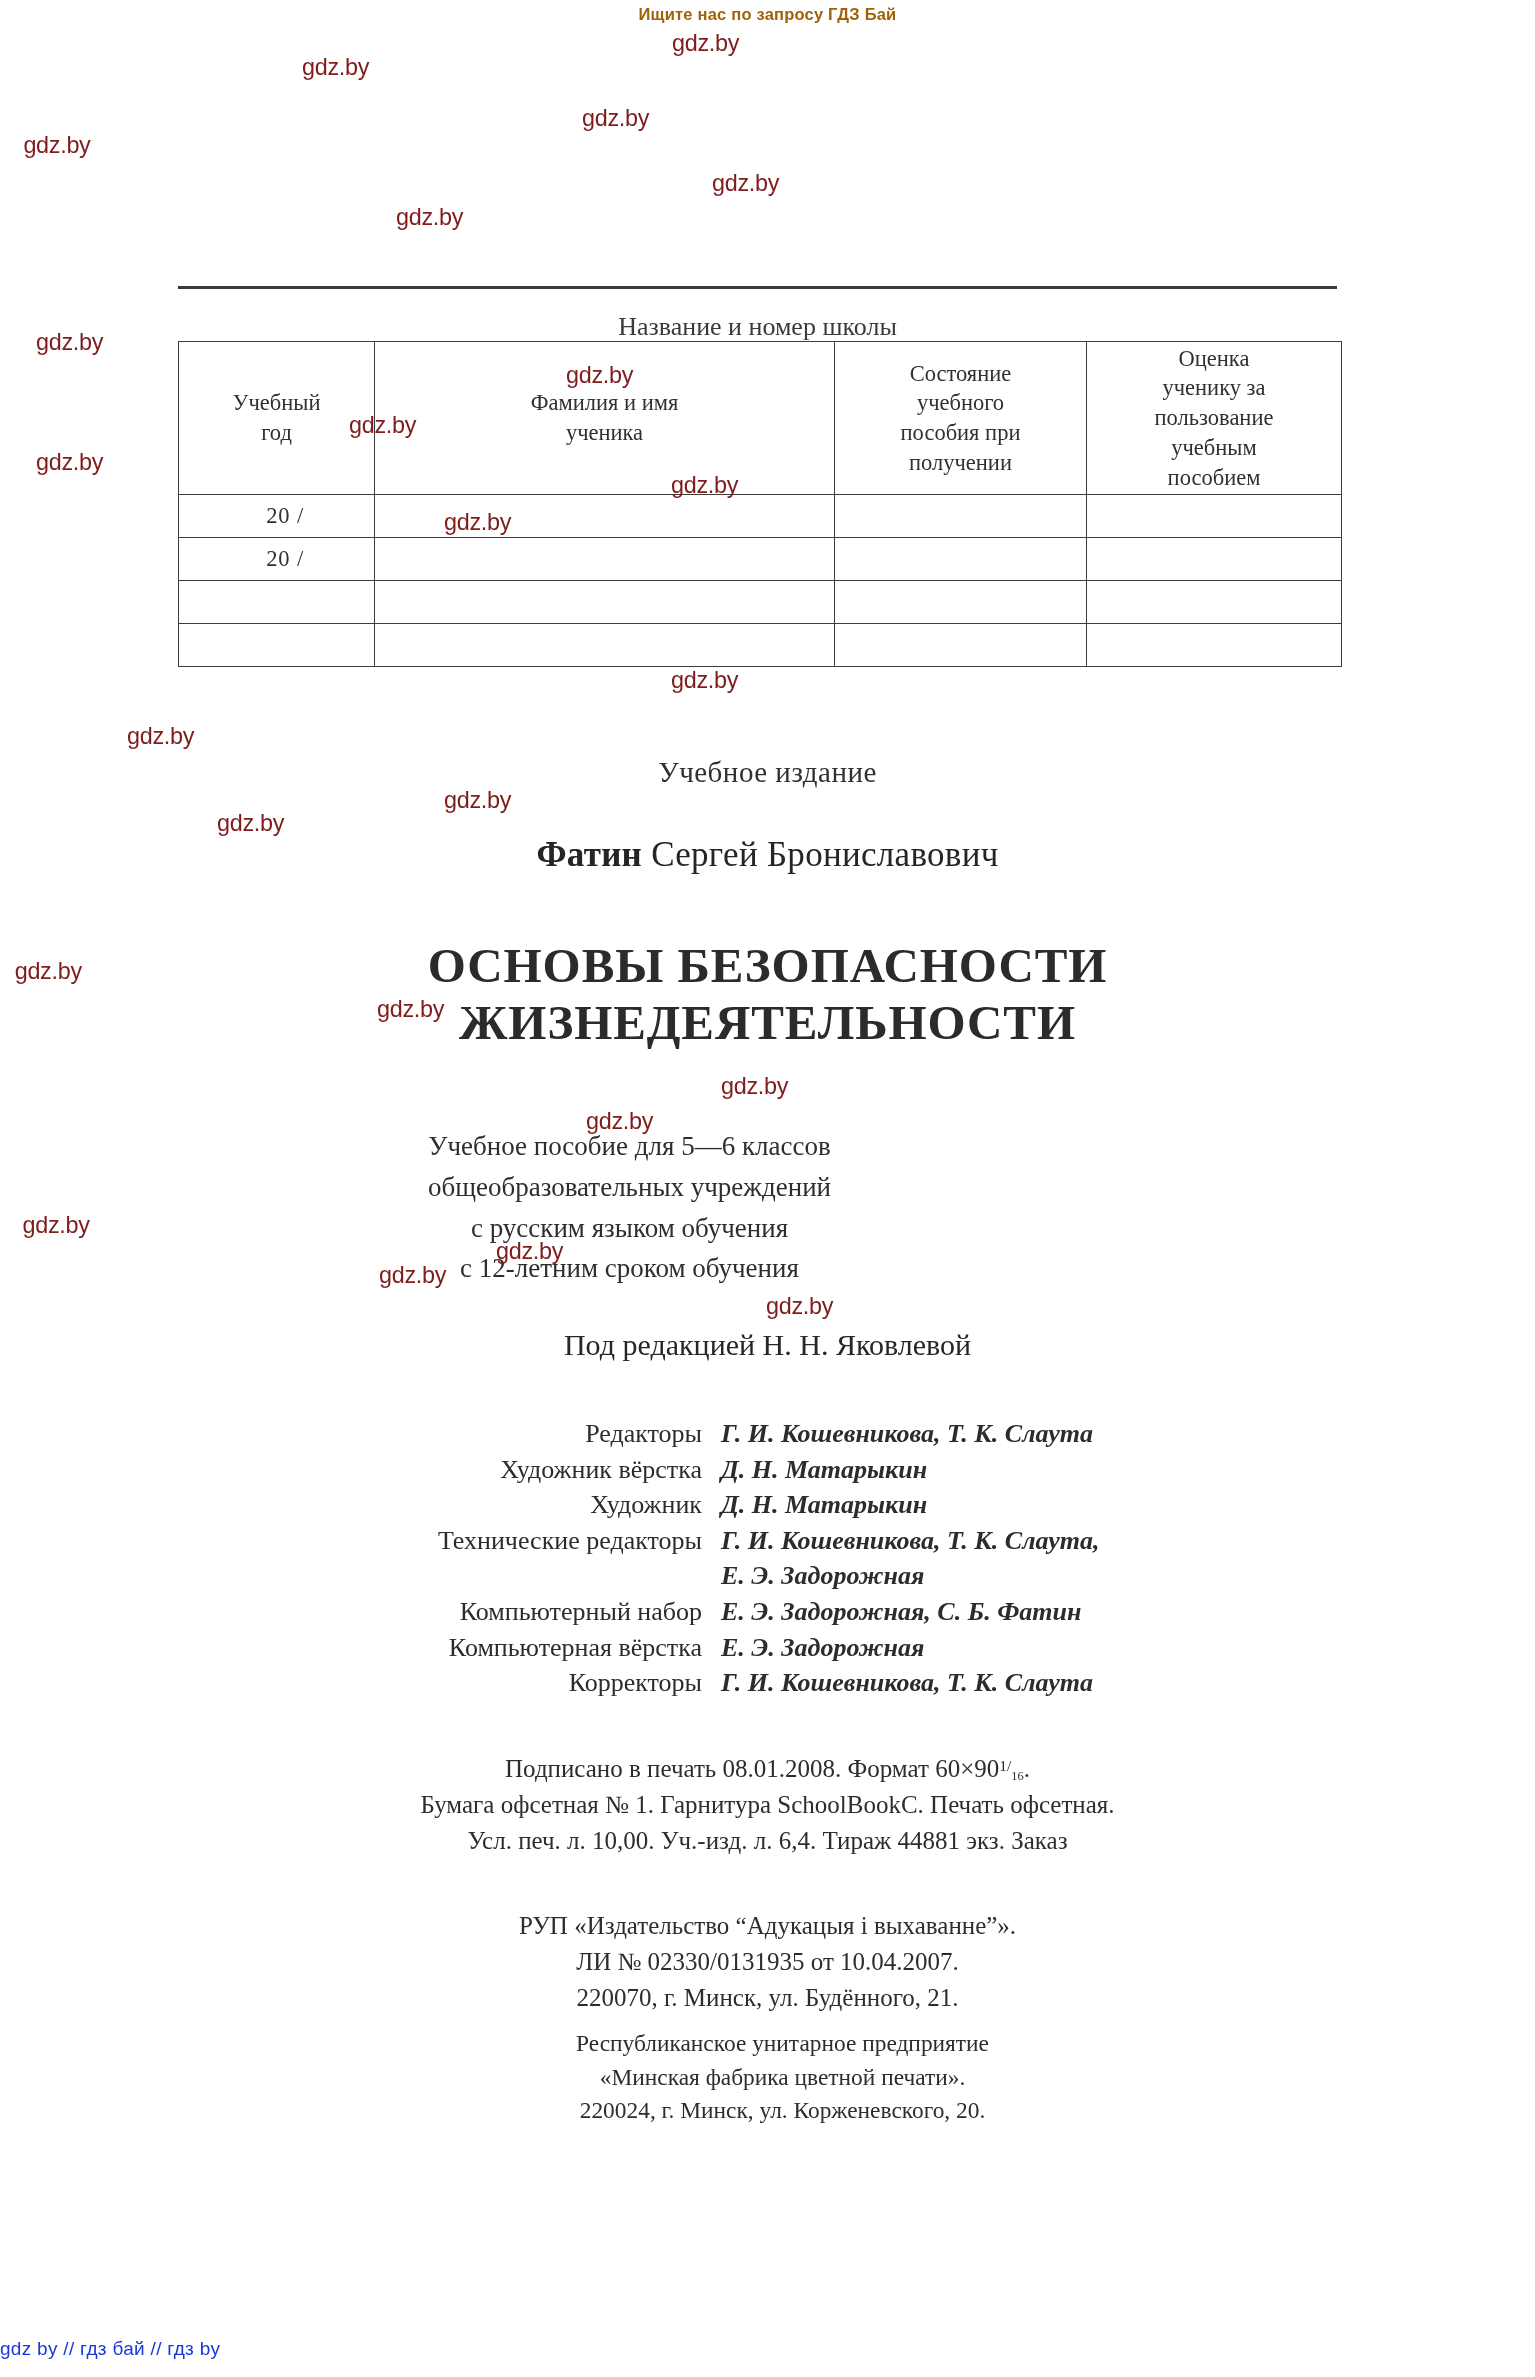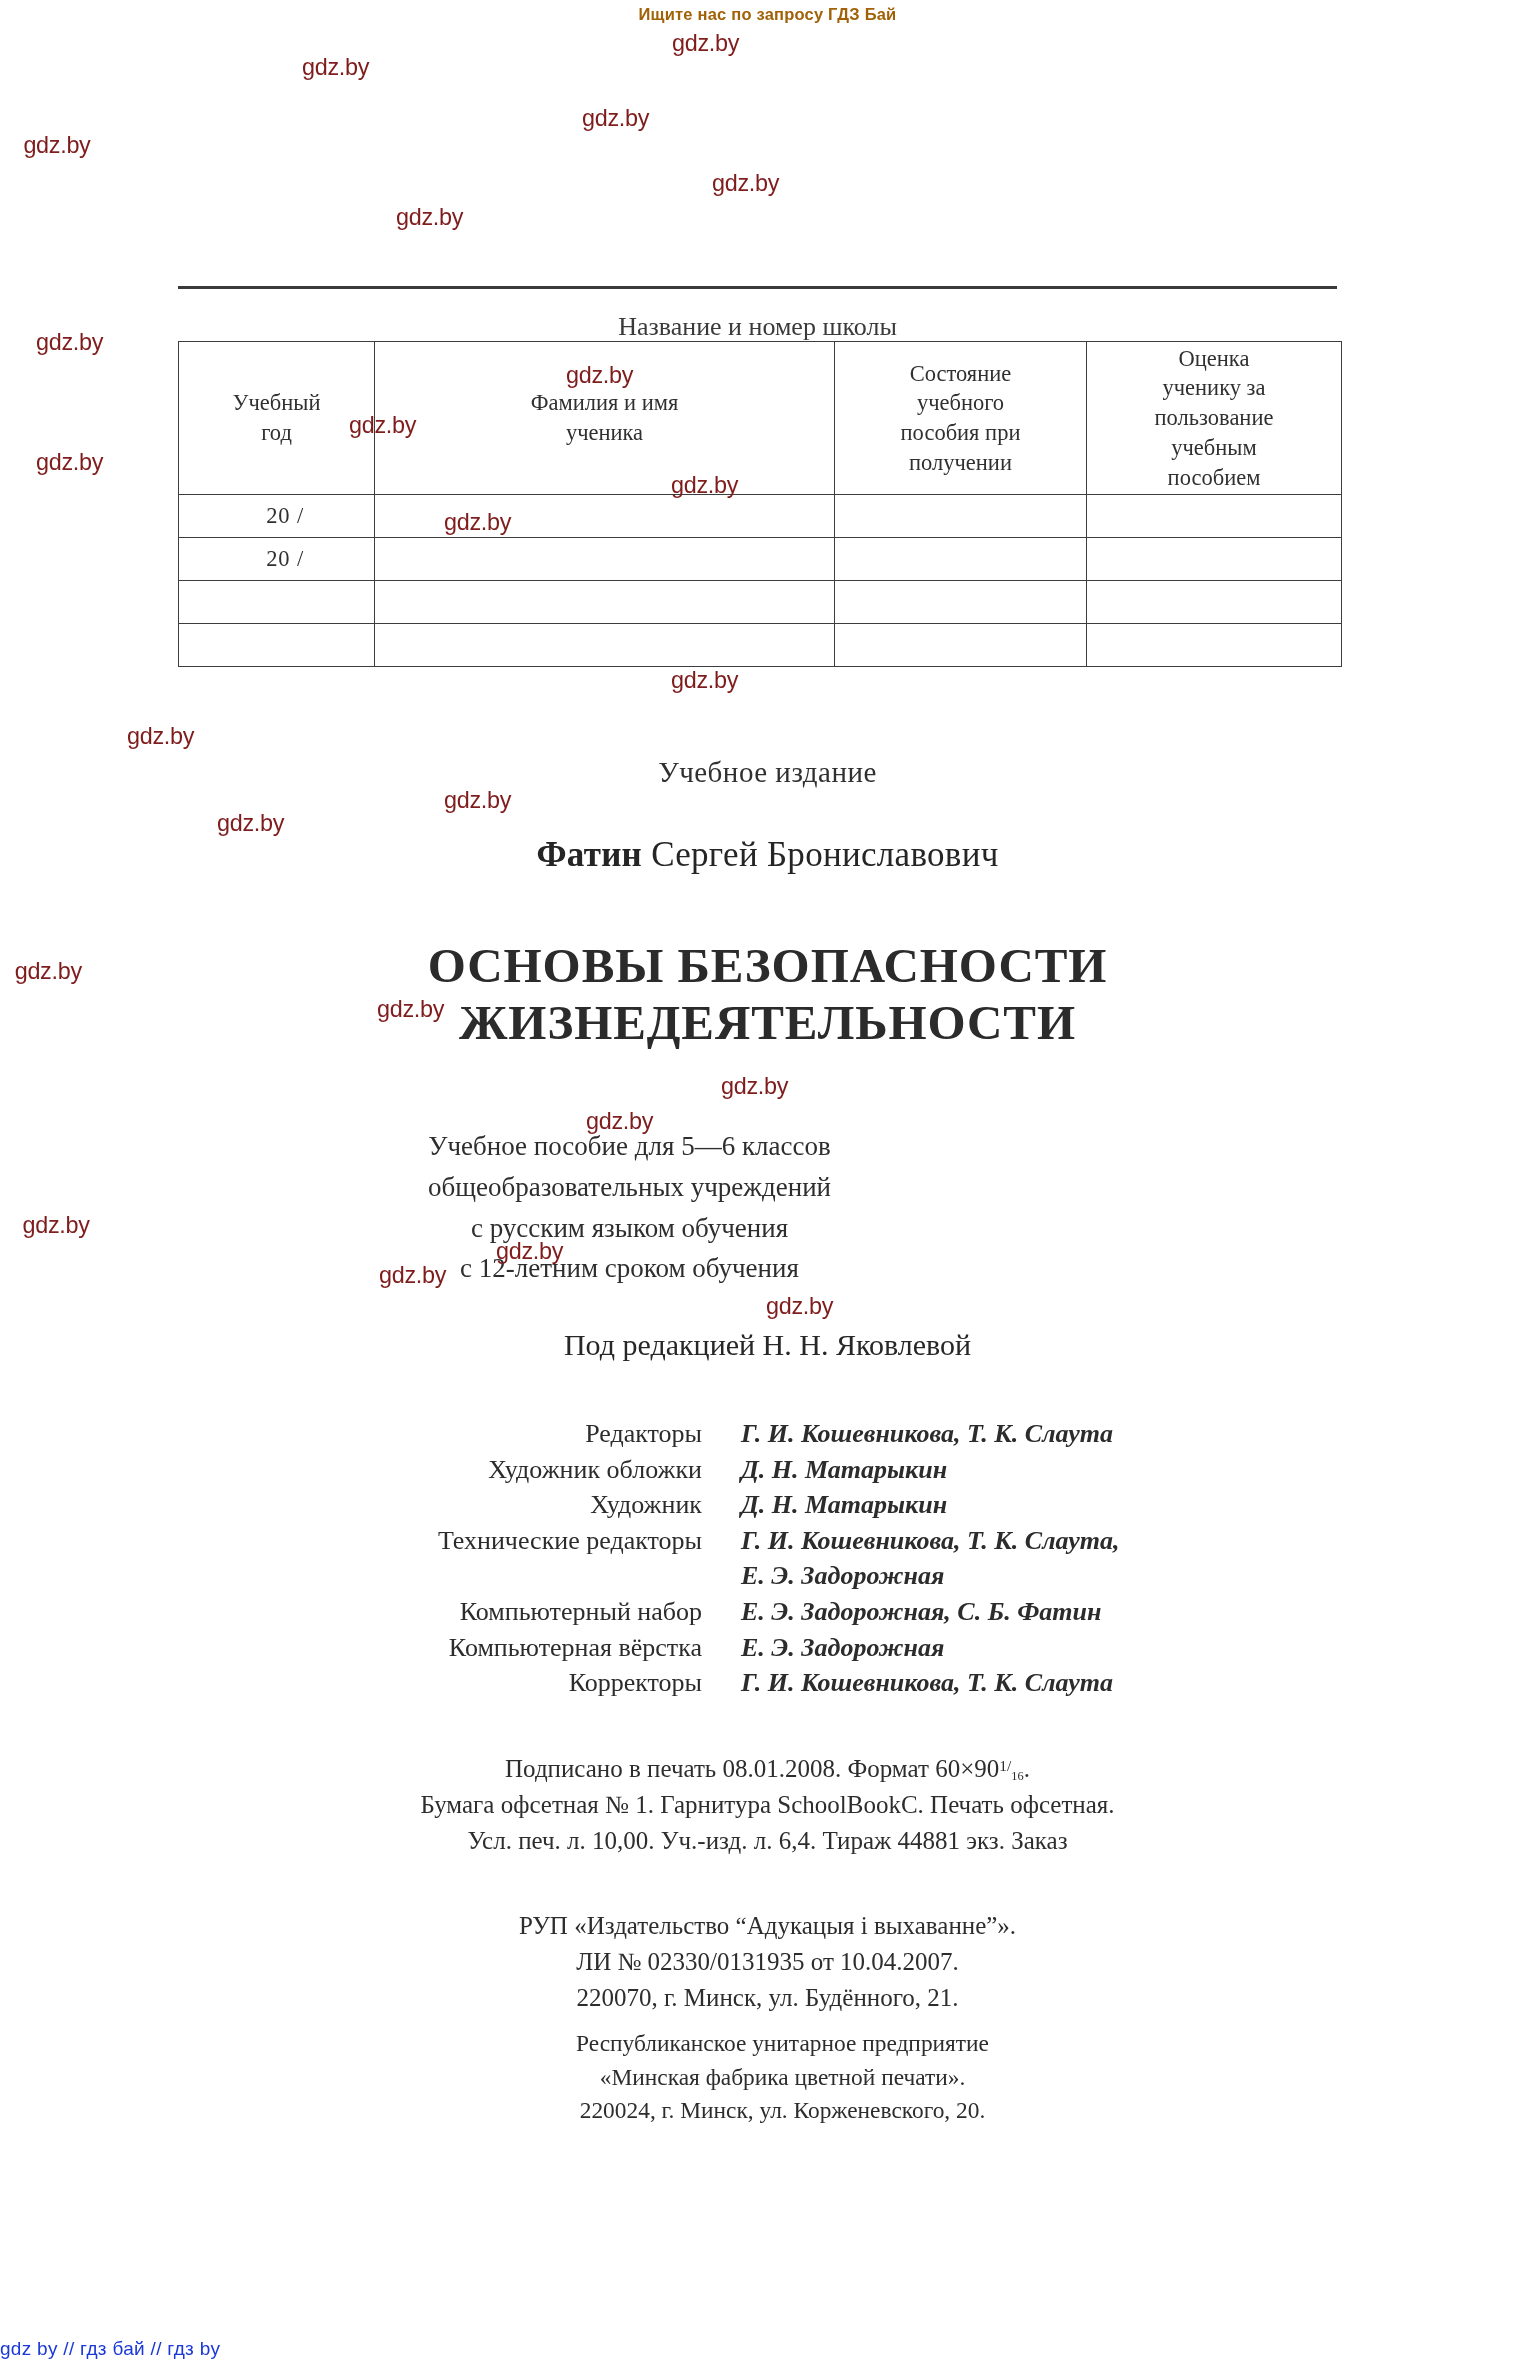--- a/index.html
+++ b/index.html
@@ -185,21 +185,20 @@
     white-space: nowrap;
   }
   .credit-name {
     width: 555px;
     text-align: left;
     font-size: 26px;
     font-style: italic;
     font-weight: 700;
     color: #2c2c2c;
     white-space: nowrap;
-    margin-left: 20px;
   }
   .credit-name.cont { }
 
   
   .imprint {
     position: absolute;
     left: 0;
     width: 1535px;
     text-align: center;
     line-height: 1.44;
@@ -315,21 +314,21 @@
   </div>
 
   <div class="editor">Под редакцией Н. Н. Яковлевой</div>
 
   <div class="credits">
     <div class="credit-row">
       <div class="credit-role">Редакторы</div>
       <div class="credit-name">Г. И. Кошевникова, Т. К. Слаута</div>
     </div>
     <div class="credit-row">
-      <div class="credit-role">Художник обложки</div>
+      <div class="credit-role">Художник вёрстка</div>
       <div class="credit-name">Д. Н. Матарыкин</div>
     </div>
     <div class="credit-row">
       <div class="credit-role">Художник</div>
       <div class="credit-name">Д. Н. Матарыкин</div>
     </div>
     <div class="credit-row">
       <div class="credit-role">Технические редакторы</div>
       <div class="credit-name">Г. И. Кошевникова, Т. К. Слаута,</div>
     </div>

